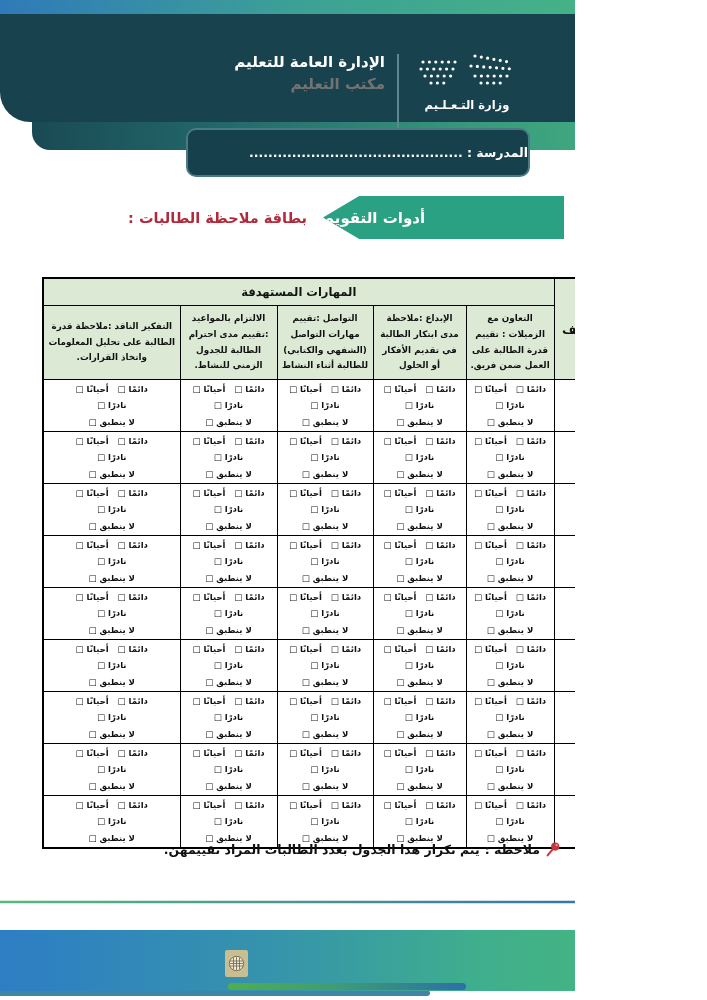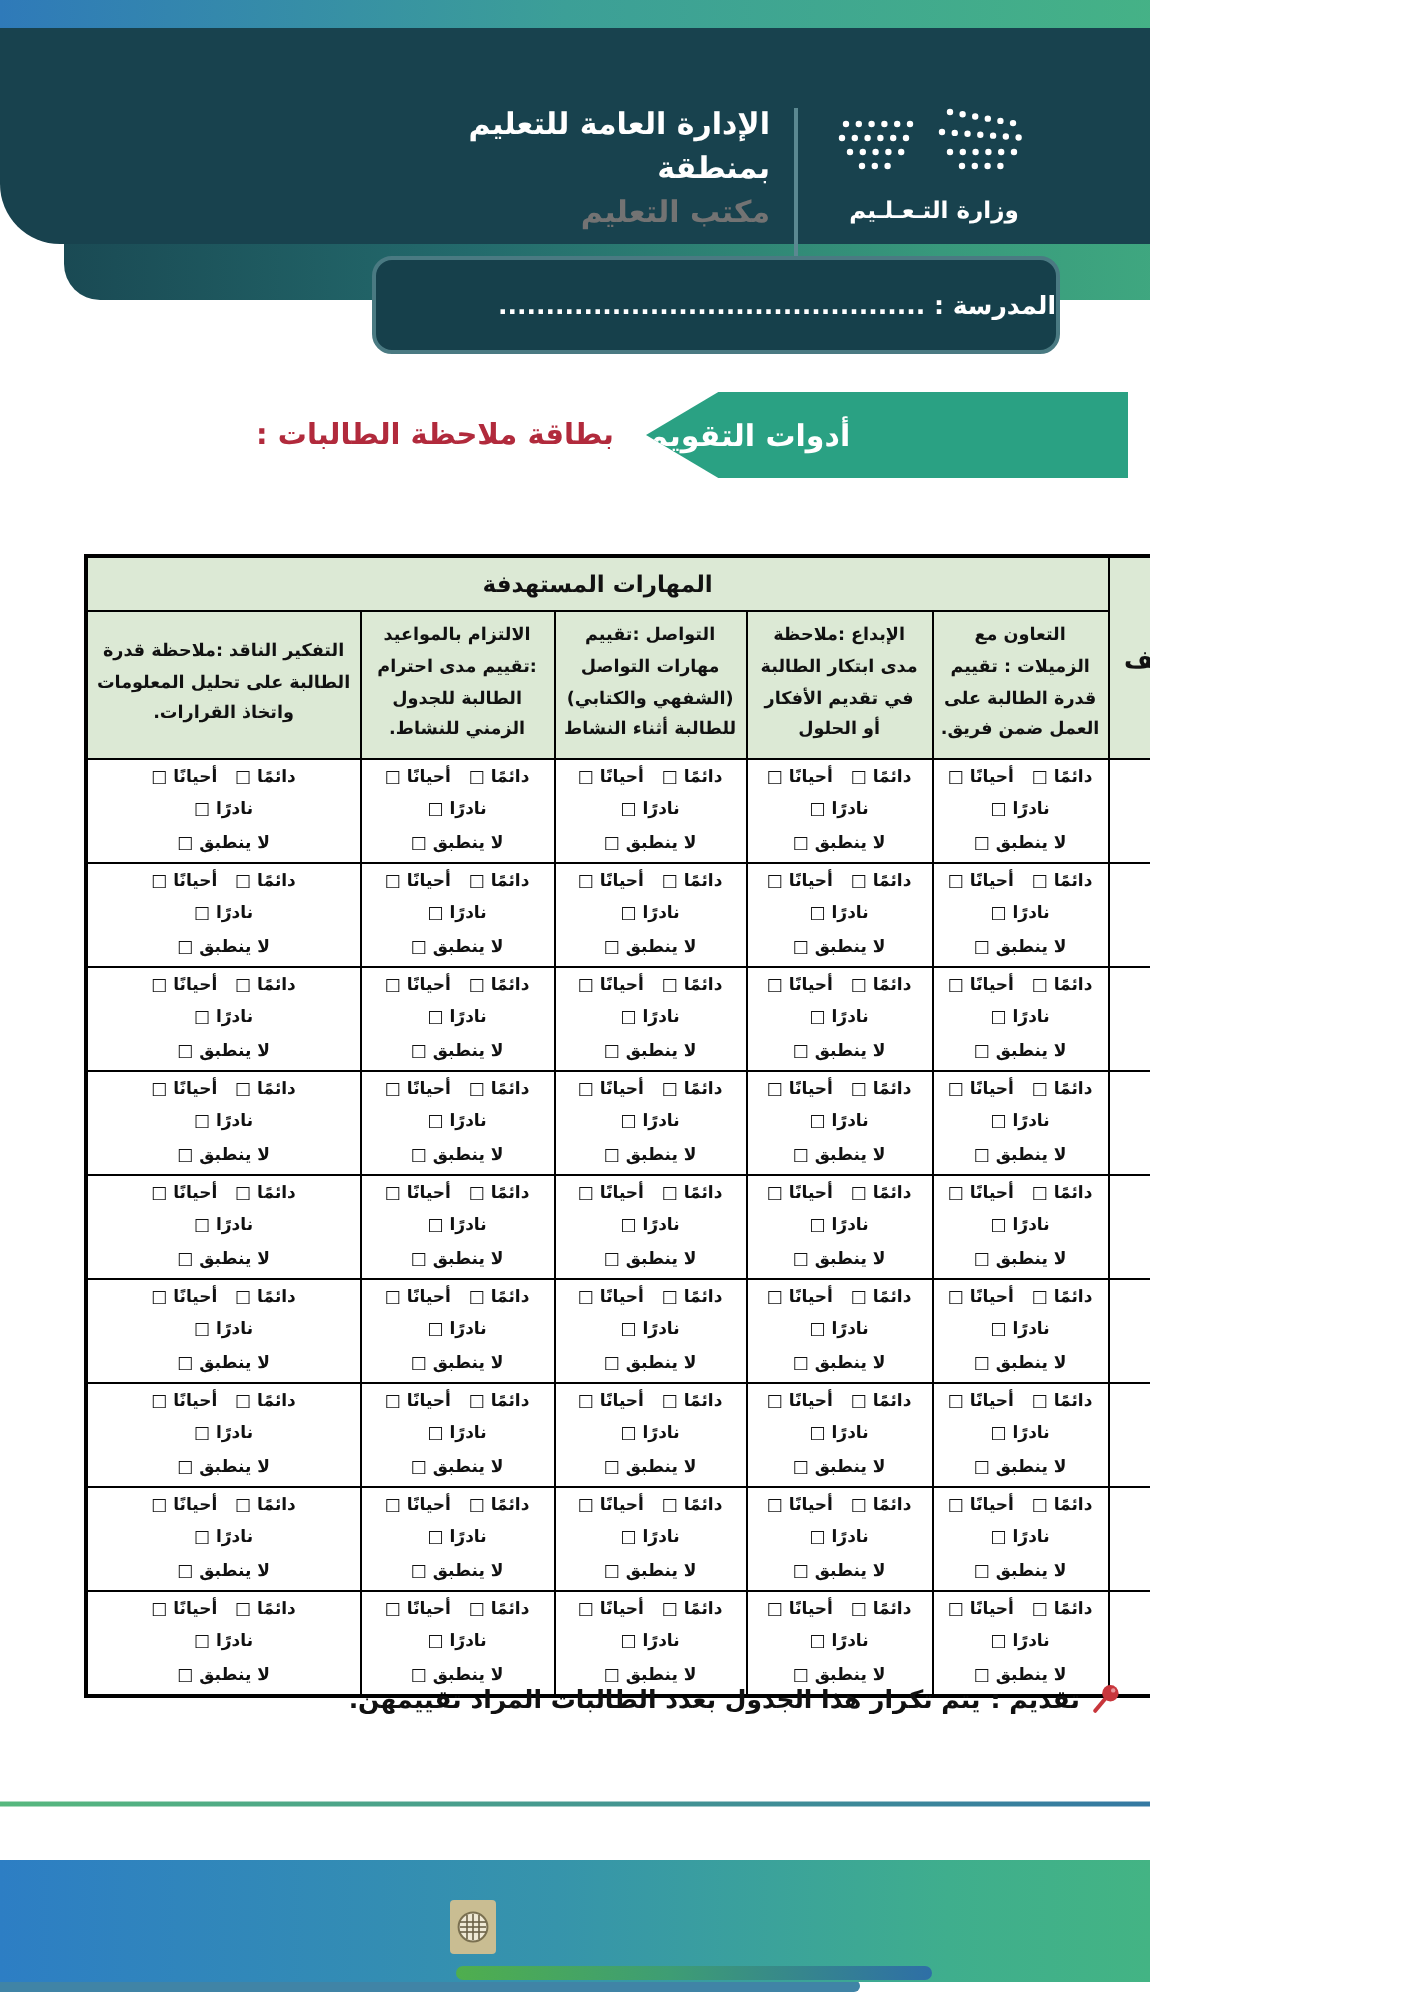--- a/index.html
+++ b/index.html
@@ -69,21 +69,20 @@
 
 <div class="page">
 
   <div class="top-strip"></div>
   <div class="header-band"></div>
   <div class="green-band"></div>
 
   <div class="brand">
     <div class="dept" dir="rtl">
       <div>الإدارة العامة للتعليم</div>
-      <div>بمنطقة</div>
       <div class="office">مكتب التعليم</div>
     </div>
     <div class="sep"></div>
     <div class="logo">
       <svg width="100" height="40" viewBox="0 0 100 40">
         <g stroke="#ffffff" stroke-width="3.2" stroke-linecap="round" stroke-dasharray="0 6.4" fill="none">
           <path d="M6 10 L40 10"></path>
             <path d="M4 17 L42 17"></path>
             <path d="M8 24 L38 24"></path>
             <path d="M14 31 L32 31"></path>
@@ -395,21 +394,21 @@
         </tr>
       </tbody>
   </table>
 
   <div class="note">
     <svg width="16" height="16" viewBox="0 0 16 16">
       <circle cx="10.2" cy="5.6" r="4.1" fill="#C8363C"></circle>
       <path d="M7.4 8.6 L2.6 14.4" stroke="#C8363C" stroke-width="2" stroke-linecap="round"></path>
       <circle cx="11.6" cy="4.2" r="1.1" fill="#E8959B"></circle>
     </svg>
-    <span class="note-label">تقديم :</span>
+    <span class="note-label">ملاحظة :</span>
     <span>يتم تكرار هذا الجدول بعدد الطالبات المراد تقييمهن.</span>
   </div>
 
   <svg class="curve" width="707" height="42" viewBox="0 0 707 42">
     <defs>
       <linearGradient id="lineGrad" x1="0" y1="0" x2="1" y2="0">
         <stop offset="0" stop-color="#57B87E"></stop>
           <stop offset="1" stop-color="#2F6FA8"></stop>
       </linearGradient>
     </defs>

